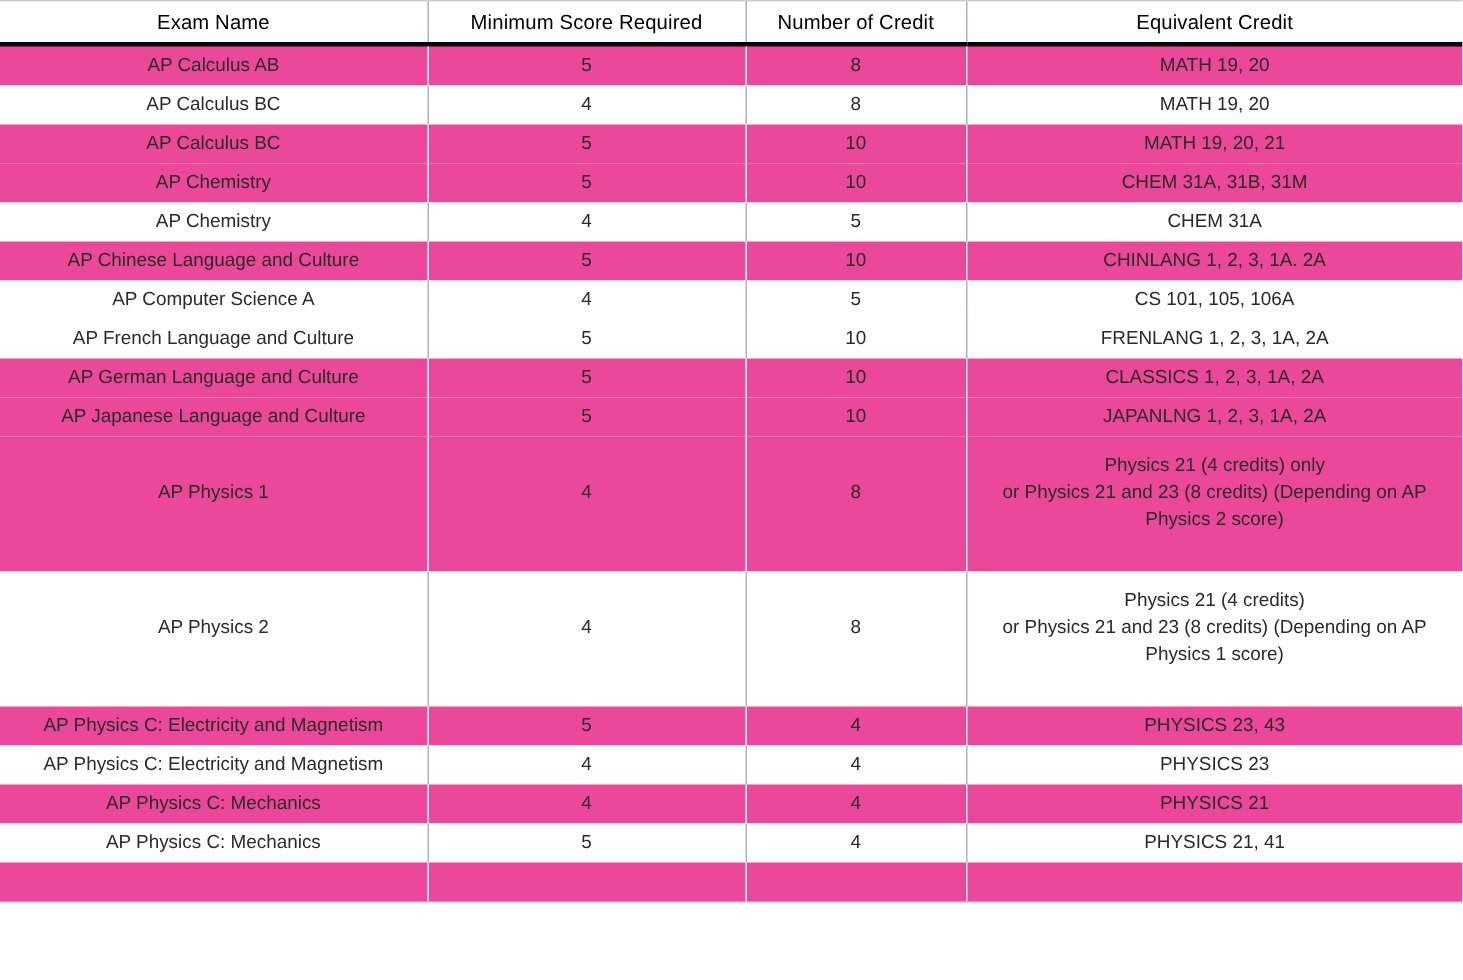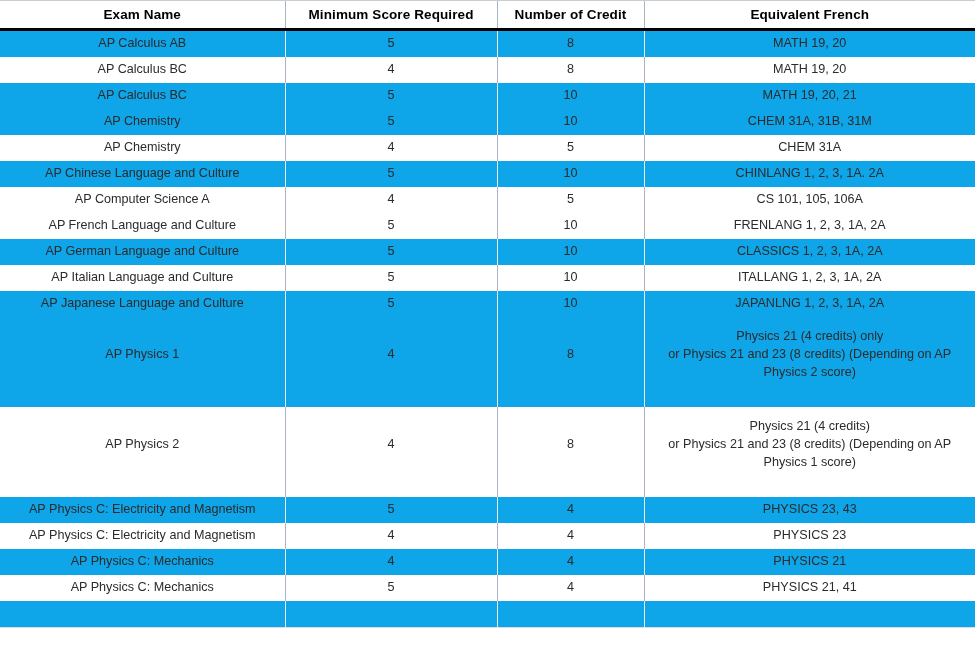--- a/index.html
+++ b/index.html
@@ -24,21 +24,21 @@
   col.c-exam    { width: 285px; }
   col.c-score   { width: 212px; }
   col.c-credit  { width: 147px; }
   col.c-course  { width: 331px; }
 
   thead tr.header-row {
     background: #ffffff;
   }
   thead th {
     font-size: 13.5px;
-    font-weight: bold;
+    font-weight: normal;
     color: #000000;
     text-align: center;
     padding: 5px 4px 6px 4px;
     height: 16px;
     border-top: 1px solid #c8cdd6;
     border-bottom: 3px solid #000000;
     border-left: 1px solid #aab4c4;
     vertical-align: middle;
     letter-spacing: 0.1px;
   }
@@ -54,21 +54,21 @@
     padding: 4px 6px;
     height: 18px;
     border-left: 1px solid #aab4c4;
     line-height: 1.42;
   }
   tbody td:first-child {
     border-left: none;
   }
 
   tbody tr.stripe-shaded td {
-    background: #0ea5e9;
+    background: #ec4899;
     border-left-color: #ececec;
   }
   tbody tr.stripe-shaded td:first-child {
     border-left: none;
   }
   tbody tr.stripe-plain td {
     background: #ffffff;
   }
 
   tbody tr.tall-row td {
@@ -94,21 +94,21 @@
     <col class="c-exam">
     <col class="c-score">
     <col class="c-credit">
     <col class="c-course">
   </colgroup>
   <thead>
     <tr class="header-row">
       <th>Exam Name</th>
       <th>Minimum Score Required</th>
       <th>Number of Credit</th>
-      <th>Equivalent French</th>
+      <th>Equivalent Credit</th>
     </tr>
   </thead>
   <tbody id="table-body">
       <tr class="stripe-shaded">
         <td><span>AP Calculus AB</span></td>
         <td><span>5</span></td>
         <td><span>8</span></td>
         <td><span>MATH 19, 20</span></td>
       </tr>
       <tr class="stripe-plain">
@@ -151,26 +151,20 @@
         <td><span>AP French Language and Culture</span></td>
         <td><span>5</span></td>
         <td><span>10</span></td>
         <td><span>FRENLANG 1, 2, 3, 1A, 2A</span></td>
       </tr>
       <tr class="stripe-shaded">
         <td><span>AP German Language and Culture</span></td>
         <td><span>5</span></td>
         <td><span>10</span></td>
         <td><span>CLASSICS 1, 2, 3, 1A, 2A</span></td>
-      </tr>
-      <tr class="stripe-plain">
-        <td><span>AP Italian Language and Culture</span></td>
-        <td><span>5</span></td>
-        <td><span>10</span></td>
-        <td><span>ITALLANG 1, 2, 3, 1A, 2A</span></td>
       </tr>
       <tr class="stripe-shaded">
         <td><span>AP Japanese Language and Culture</span></td>
         <td><span>5</span></td>
         <td><span>10</span></td>
         <td><span>JAPANLNG 1, 2, 3, 1A, 2A</span></td>
       </tr>
       <tr class="stripe-shaded tall-row">
         <td><span>AP Physics 1</span></td>
         <td><span>4</span></td>

